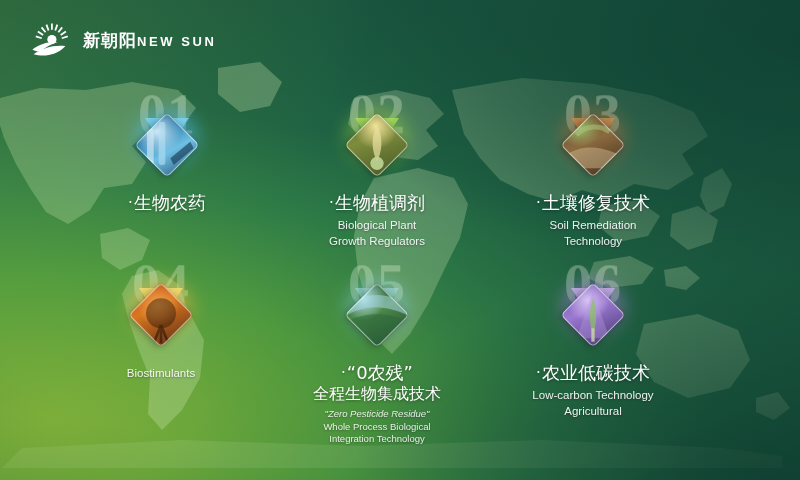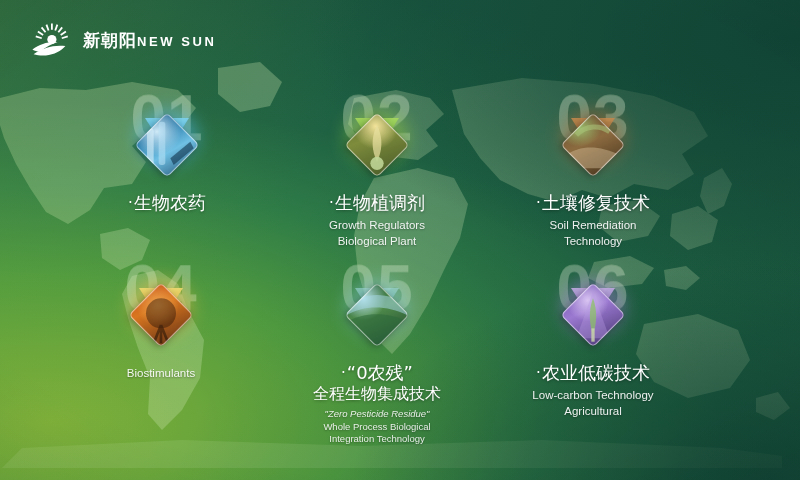--- a/index.html
+++ b/index.html
@@ -50,23 +50,23 @@
   .logo-en{
     color:#ffffff;font-size:13px;font-weight:bold;letter-spacing:2.6px;
     margin-top:3px;
   }
   
   .grid{position:absolute;left:0;top:0;width:800px;height:480px;}
   .item{position:absolute;width:230px;}
   .item .numwrap{position:relative;height:96px;}
   .num{
     position:absolute;top:-6px;left:50%;transform:translateX(-50%);
-    font-size:64px;font-weight:bold;letter-spacing:1px;
+    font-size:56px;font-weight:bold;letter-spacing:1px;
     color:rgba(222,238,206,.26);
-    font-family:Liberation Sans, sans-serif;
+    font-family:Liberation Serif, serif;
     line-height:1;
     text-shadow:0 1px 0 rgba(255,255,255,.10);
     white-space:nowrap;
   }
   
   .icon{
     position:absolute;left:50%;top:26px;transform:translateX(-50%);
     width:62px;height:62px;
   }
   .dia{
@@ -228,22 +228,22 @@
                 <circle cx="20" cy="31" r="4" fill="#cfe8a8" opacity=".9"></circle>
               </svg>
             </div>
           </div>
           <div class="dia-border"></div>
         </div>
       </div>
       <div class="labels">
         <div class="cn"><span class="dot">·</span><span>生物植调剂</span></div>
         <div class="en">
+          <div>Biological Plant</div>
           <div>Growth Regulators</div>
-          <div>Biological Plant</div>
         </div>
       </div>
     </div>
 
     <div class="item" style="left:478px;top:92px;">
       <div class="numwrap">
         <div class="num">03</div>
         <div class="glow" style="background:#b0703c;"></div>
         <div class="base" style="background:linear-gradient(180deg,#c78b4e 0%,#7d4a24 100%);"></div>
         <div class="icon">

